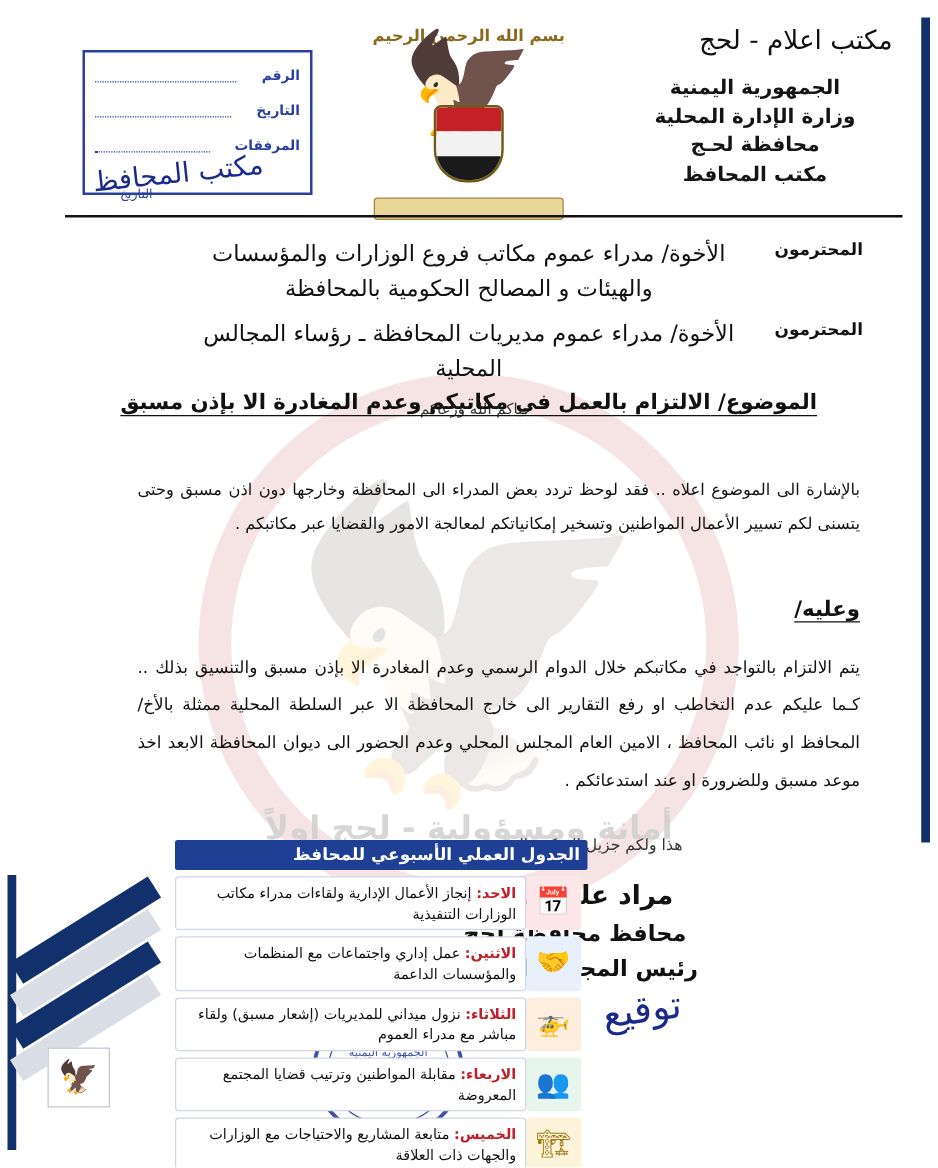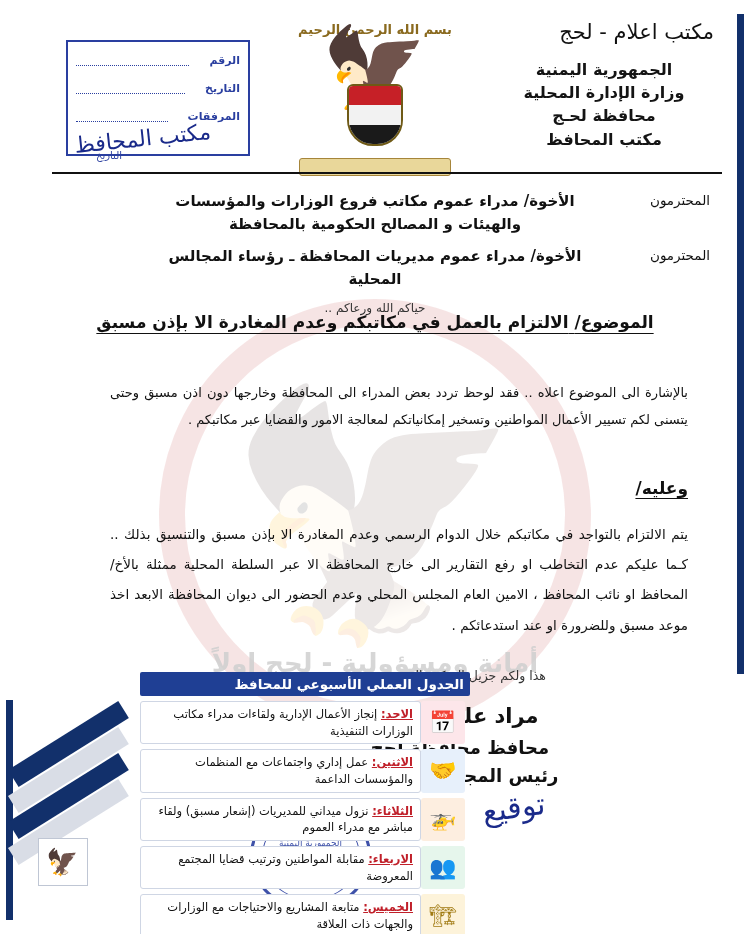--- a/index.html
+++ b/index.html
@@ -257,33 +257,33 @@
     right: 40px;
   }
   .addr-row {
     display: flex;
     justify-content: space-between;
     align-items: flex-start;
     direction: rtl;
     margin-bottom: 2px;
   }
   .addr-main {
-    font-size: 15px;
-    font-weight: bold;
+    font-size: 18px;
+    font-weight: normal;
     color: #111;
     text-align: center;
     flex: 1;
     line-height: 1.55;
   }
   .addr-resp {
     font-size: 13.5px;
-    font-weight: normal;
+    font-weight: bold;
     color: #111;
     width: 110px;
-    text-align: right;
+    text-align: center;
     padding-top: 2px;
   }
   .greeting {
     text-align: center;
     font-size: 12px;
     color: #333;
     margin-top: 10px;
     letter-spacing: 1px;
   }
 
@@ -454,21 +454,20 @@
     border: 1px solid #cfd6e4;
     border-radius: 3px;
     padding: 4px 7px;
     font-size: 11.5px;
     line-height: 1.45;
     color: #111;
   }
   .sched-text .day {
     font-weight: bold;
     color: #c0202a;
-    text-decoration: underline;
   }
   .ic-sun { background: #fde6ea; color: #c0202a; }
   .ic-mon { background: #e7f0fb; color: #1f3f94; }
   .ic-tue { background: #fdeee0; color: #c05a10; }
   .ic-wed { background: #e6f6ec; color: #1d7a45; }
   .ic-thu { background: #fdf3da; color: #a07a12; }
 
   .footer-rule {
     position: absolute;
     left: 26px;

